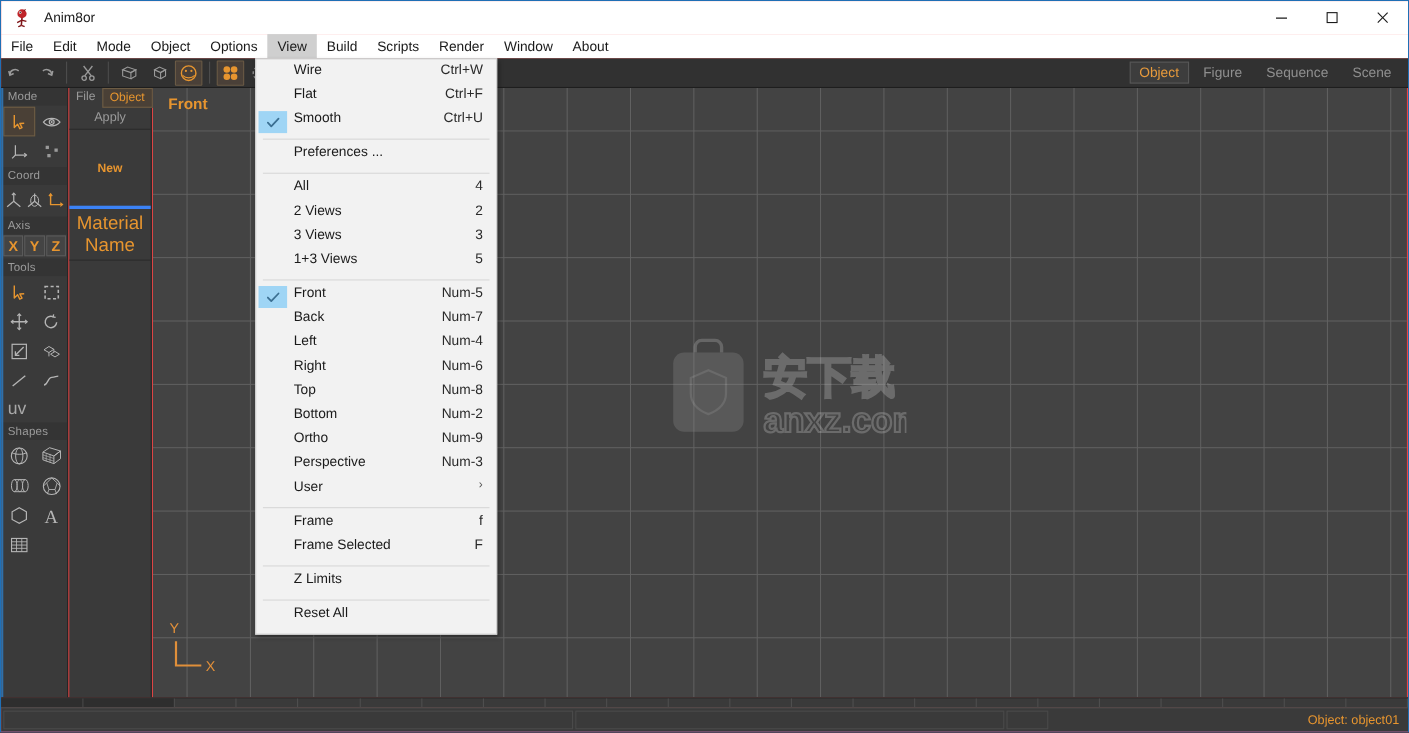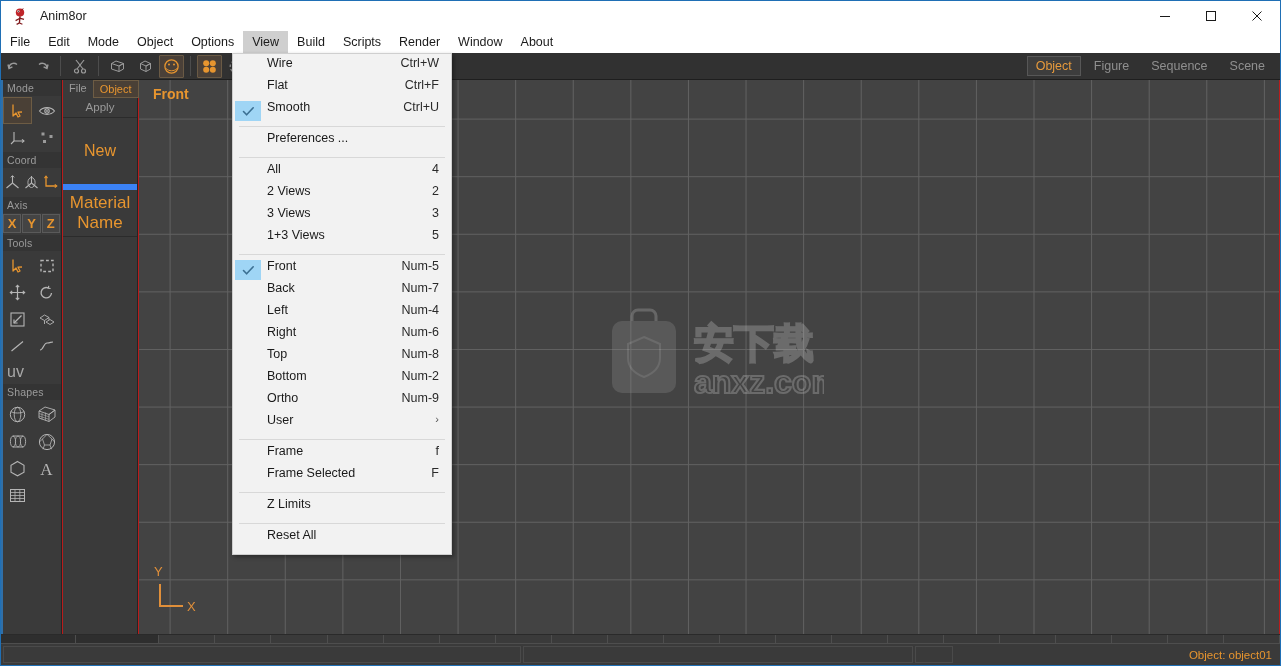--- a/index.html
+++ b/index.html
@@ -6,21 +6,21 @@
   html, body {
     width: 1281px; height: 666px;
     font-family: "Liberation Sans", sans-serif;
     overflow: hidden;
     background: #2b2b2b;
   }
   #app {
     position: relative;
     width: 1281px; height: 666px;
     border: 1px solid #1f6fb5;
-    background: #b91c1c;
+    background: #ef4444;
     overflow: hidden;
   }
 
   
   #titlebar {
     position: absolute; left: 0; top: 0; width: 1279px; height: 30px;
     background: #ffffff;
     display: flex; align-items: center;
   }
   #title-icon {
@@ -123,22 +123,23 @@
   }
   #mat-tabs { display: flex; height: 18px; font-size: 11px; }
   .mat-tab { padding: 2px 6px 0 6px; color: #9a9a9a; }
   .mat-tab.active { color: #e7952f; background: #4a4036; border: 1px solid #6d5c44; }
   #mat-apply {
     text-align: center; color: #9a9a9a; font-size: 11.5px; padding: 3px 0 4px 0;
     border-bottom: 1px solid #2b2b2b;
   }
   #mat-swatch {
     height: 72px; display: flex; align-items: center; justify-content: center;
-    color: #e7952f; font-size: 16px;
-    border-bottom: 6px solid #3b82f6;
+    color: #e7952f; font-size: 11px;
+    border-bottom: 3px solid #3b82f6;
+    font-weight: bold;
   }
   #mat-name {
     color: #e7952f; font-size: 17px; text-align: center; padding: 3px 0;
     border-bottom: 1px solid #2b2b2b;
   }
 
   
   #viewport {
     position: absolute; left: 138px; top: 79px; right: 1px; bottom: 31px;
     background: #434343;
@@ -654,20 +655,24 @@
     </div>
     <div class="dd-item">
       <span class="dd-label">Bottom</span>
       <span class="dd-accel">Num-2</span>
     </div>
     <div class="dd-item">
       <span class="dd-label">Ortho</span>
       <span class="dd-accel">Num-9</span>
     </div>
     <div class="dd-item">
+      <span class="dd-label">Perspective</span>
+      <span class="dd-accel">Num-3</span>
+    </div>
+    <div class="dd-item">
       <span class="dd-label">User</span>
       <span class="dd-arrow">›</span>
     </div>
 
     <div class="dd-sep"></div>
 
     <div class="dd-item">
       <span class="dd-label">Frame</span>
       <span class="dd-accel">f</span>
     </div>

